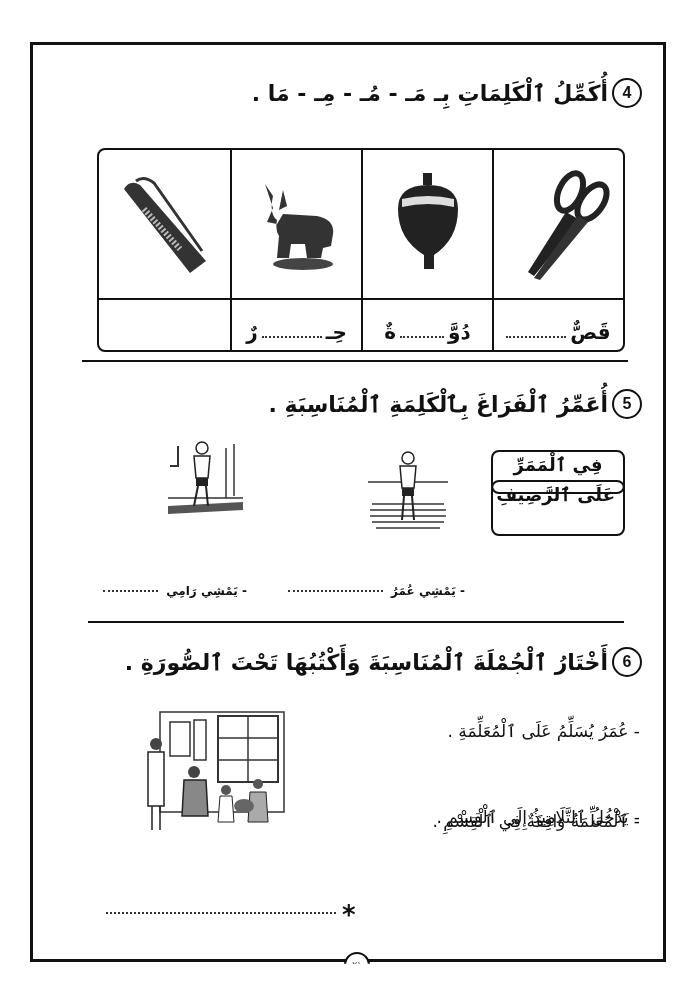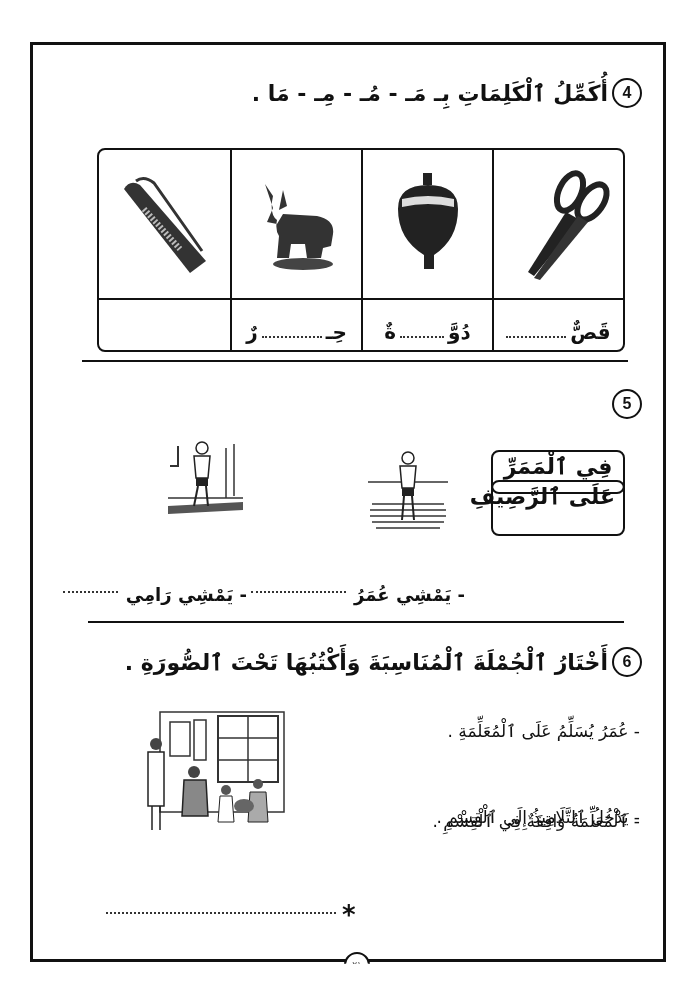--- a/index.html
+++ b/index.html
@@ -36,26 +36,26 @@
     .ex4-word {
       display: flex; align-items: flex-end; justify-content: center; padding-bottom: 6px;
       font-size: 20px; font-weight: bold; gap: 4px;
     }
     .dots { display: inline-block; border-bottom: 2px dotted #333; width: 60px; height: 1px; margin-bottom: 6px; }
     .dots.short { width: 44px; }
     .divider { position: absolute; height: 2px; background: #111; }
     
     .option-box {
       position: absolute; border: 2px solid #111; border-radius: 8px;
-      font-size: 22px; font-weight: bold; padding: 2px 8px; direction: rtl; white-space: nowrap;
+      font-size: 18px; font-weight: bold; padding: 2px 8px; direction: rtl; white-space: nowrap;
       box-sizing: border-box; text-align: center;
     }
     .fill-line {
-      position: absolute; display: flex; direction: rtl; align-items: center; gap: 8px;
-      font-size: 18px; font-weight: bold; white-space: nowrap;
+      position: absolute; display: flex; direction: rtl; align-items: flex-end; gap: 8px;
+      font-size: 12px; font-weight: bold; white-space: nowrap;
     }
     .sentence { position: absolute; right: 60px; font-size: 17px; font-weight: normal; direction: rtl; white-space: nowrap; }
     .answer-line { position: absolute; display: flex; align-items: center; gap: 6px; }
     .page-num {
       position: absolute; left: 344px; top: 952px; width: 26px; height: 26px;
       border: 2px solid #111; border-radius: 50%; background: #fff;
       font-size: 9px; display: flex; align-items: flex-start; justify-content: center;
       font-family: "Liberation Sans", sans-serif; padding-top: 6px; box-sizing: border-box;
       clip-path: inset(0 0 55% 0);
     }
@@ -115,20 +115,21 @@
     <span>حِـ</span>
     <span class="dots"></span>
     <span>رٌ</span>
   </div>
 </div>
 
 <div class="divider" style="left:82px; top:360px; width:546px;"></div>
 
 <div class="heading" style="right:58px; top:389px;">
   <span class="num-circle">5</span>
+  <span>أُعَمِّرُ ٱلْفَرَاغَ بِٱلْكَلِمَةِ ٱلْمُنَاسِبَةِ .</span>
 </div>
 
 <div class="option-box" style="left:491px; top:450px; width:134px; height:44px;">فِي ٱلْمَمَرِّ</div>
 <div class="option-box" style="left:491px; top:480px; width:134px; height:56px;">عَلَى ٱلرَّصِيفِ</div>
 
 <svg style="position:absolute; left:368px; top:448px;" width="80" height="90" viewBox="0 0 80 90">
   <line x1="0" y1="34" x2="80" y2="34" stroke="#333" stroke-width="1.5"></line>
   <g stroke="#333" stroke-width="1.5">
     <line x1="4" y1="56" x2="76" y2="56"></line>
       <line x1="2" y1="62" x2="78" y2="62"></line>

